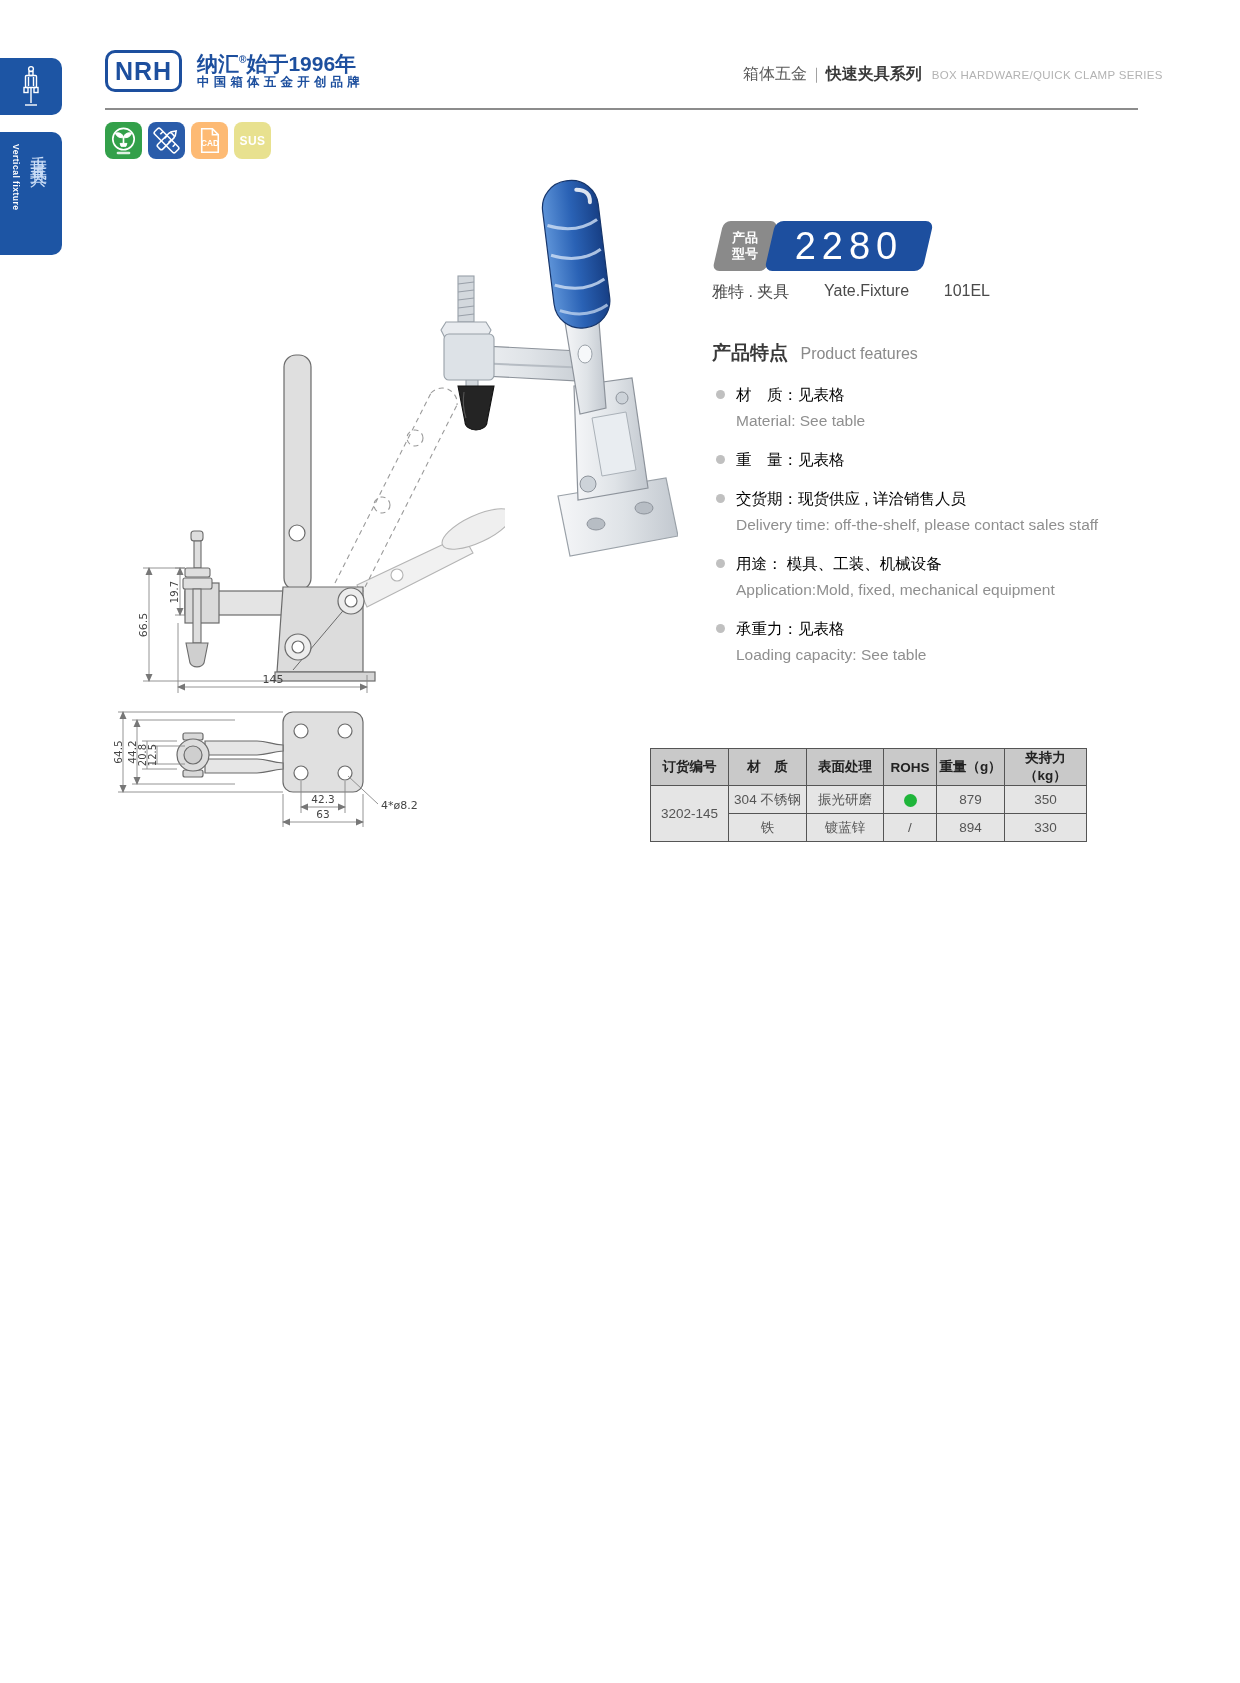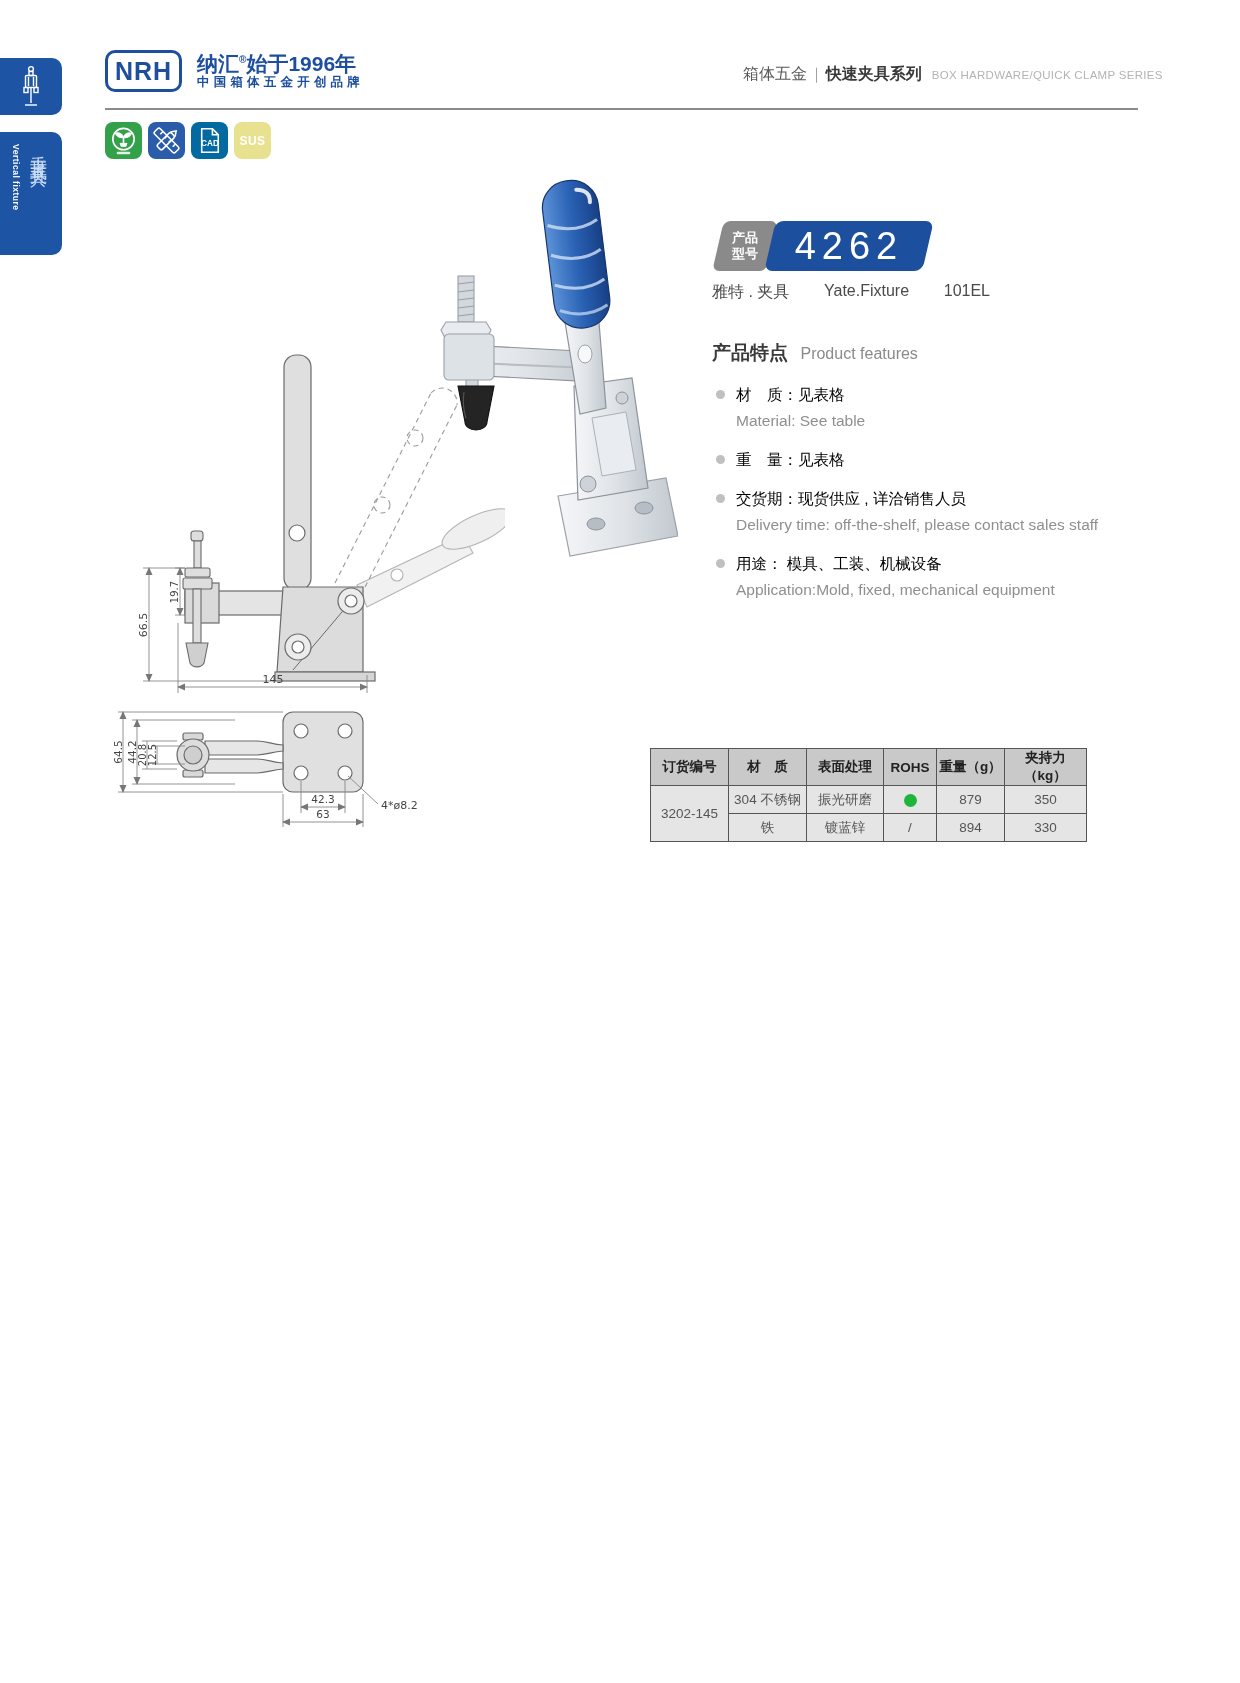--- a/index.html
+++ b/index.html
@@ -116,39 +116,39 @@
           <line x1="22" y1="15" x2="22" y2="19"></line>
           <line x1="28" y1="15" x2="28" y2="19"></line>
         </g>
       <g transform="rotate(-45 19 19)">
           <rect x="8" y="15.5" width="20" height="7" rx="2"></rect>
           <path d="M28,15.5 l5,3.5 l-5,3.5"></path>
         </g>
     </g>
   </svg>
 </div>
-<div class="badge" style="left:191px;background:#0369a1;align-items:center;">
+<div class="badge" style="left:191px;background:#fdba74;align-items:center;">
   <svg width="37" height="37" viewBox="0 0 38 38">
     <path d="M11,7 h11 l6,6 v18 h-17 Z" stroke="#ffffff" stroke-width="1.6" fill="none"></path>
     <path d="M22,7 v6 h6" stroke="#ffffff" stroke-width="1.6" fill="none"></path>
     <text x="19.5" y="25" text-anchor="middle" font-size="8.5" font-weight="bold" fill="#ffffff">CAD</text>
   </svg>
 </div>
 <div class="badge" style="left:234px;background:#e8e18f;">
   <span>SUS</span>
 </div>
 
 <div class="tag-para">
   <div class="inner">
     <div>产品</div>
     <div>型号</div>
   </div>
 </div>
 <div class="model-band"></div>
-<div class="model-text">4262</div>
+<div class="model-text">2280</div>
 
 <div class="name-row">
   <span>雅特 . 夹具</span>
   <span>Yate.Fixture</span>
   <span>101EL</span>
 </div>
 
 <div class="features">
   <div class="feat-title">
     <span class="cn">产品特点</span>
@@ -165,20 +165,25 @@
   </div>
   <div class="feat-item">
     <span class="dot"></span>
     <span class="cn">交货期：现货供应 , 详洽销售人员</span>
     <span class="en">Delivery time: off-the-shelf, please contact sales staff</span>
   </div>
   <div class="feat-item">
     <span class="dot"></span>
     <span class="cn">用途： 模具、工装、机械设备</span>
     <span class="en">Application:Mold, fixed, mechanical equipment</span>
+  </div>
+  <div class="feat-item">
+    <span class="dot"></span>
+    <span class="cn">承重力：见表格</span>
+    <span class="en">Loading capacity: See table</span>
   </div>
 </div>
 
 <svg class="abs" style="left:85px;top:335px;" width="420" height="510" viewBox="0 0 420 510">
   <defs>
     <marker id="arr" markerWidth="9" markerHeight="8" refX="8" refY="4" orient="auto-start-reverse">
       <path d="M0,0 L9,4 L0,8 Z" fill="#777"></path>
     </marker>
   </defs>
 

